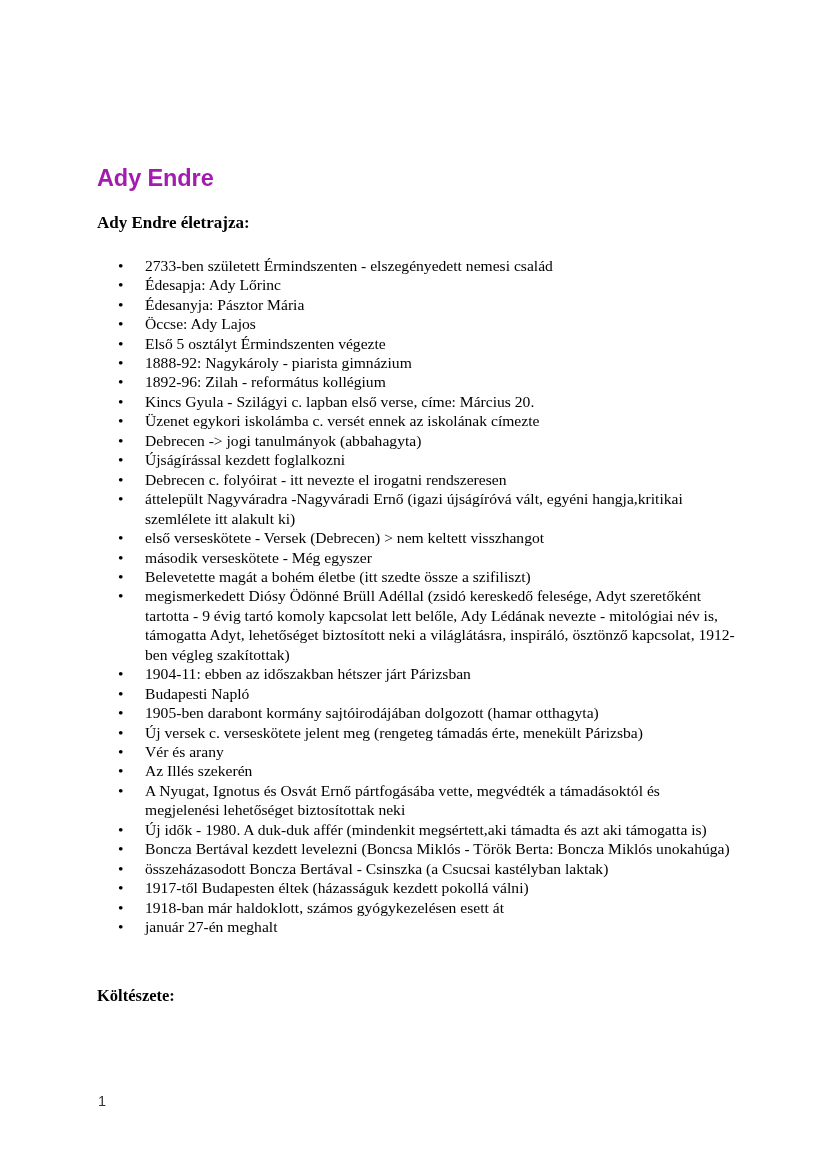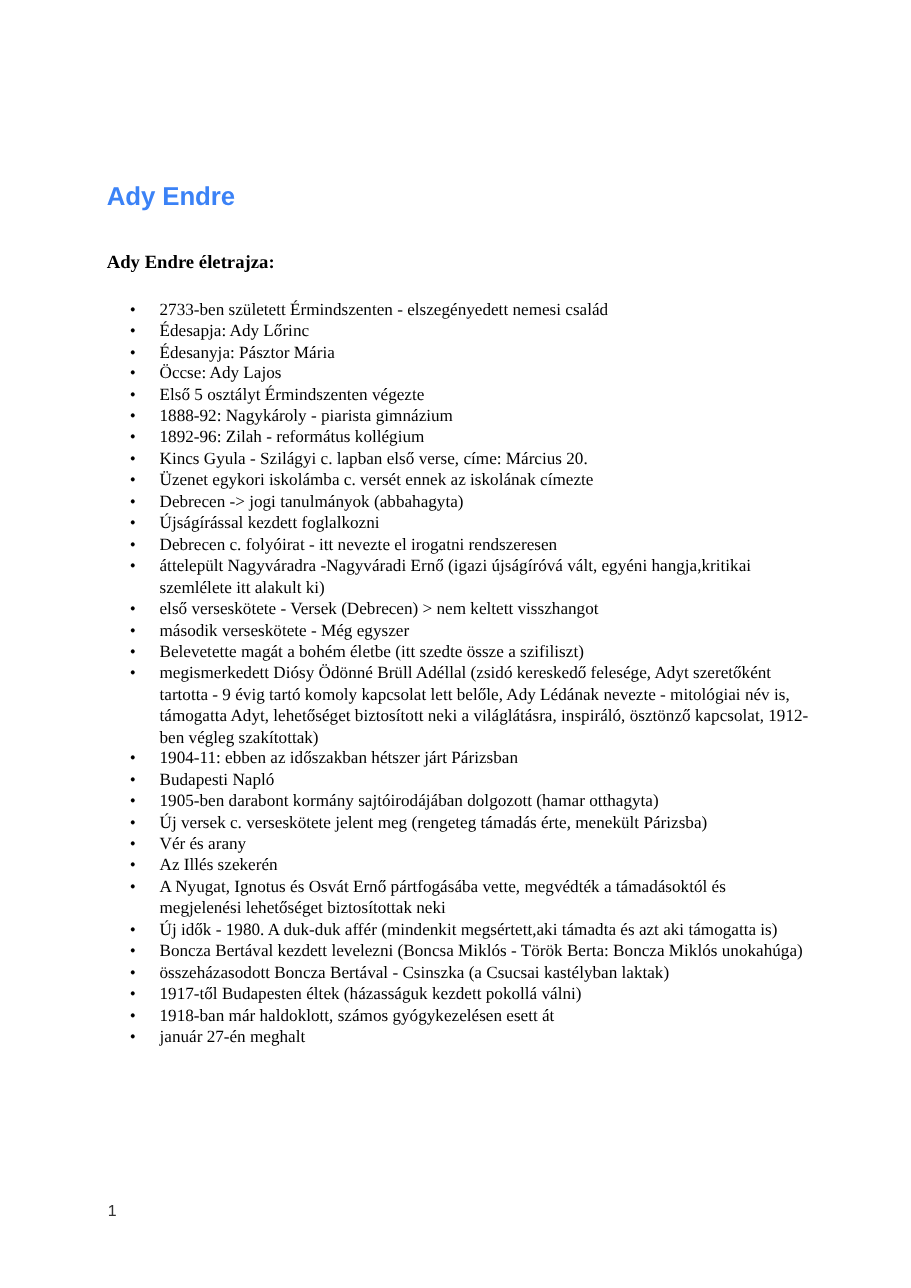--- a/index.html
+++ b/index.html
@@ -29,23 +29,23 @@
     top: 165px;
     width: 640px;
   }
 
   
   .doc-title {
     font-family: "Liberation Sans", "DejaVu Sans", sans-serif;
     font-weight: bold;
     font-size: 23.5px;
     line-height: 1.12;
-    color: #3b82f6;
+    color: #a21caf;
     letter-spacing: -0.1px;
-    margin: 0 0 38px 0;
+    margin: 0 0 22px 0;
   }
 
   
   .section-head {
     font-family: "Liberation Serif", "DejaVu Serif", serif;
     font-weight: bold;
     font-size: 17px;
     line-height: 1.2;
     color: #000000;
     margin: 0 0 22px 0;
@@ -228,18 +228,19 @@
         <li>
           <span class="bullet-glyph">•</span>
           <span class="li-text">1918-ban már haldoklott, számos gyógykezelésen esett át</span>
         </li>
         <li>
           <span class="bullet-glyph">•</span>
           <span class="li-text">január 27-én meghalt</span>
         </li>
       </ul>
 
+    <h2 class="trailing-head">Költészete:</h2>
 
   </div>
 
   <div class="page-number">1</div>
 
 </div>
 
 </body></html>

